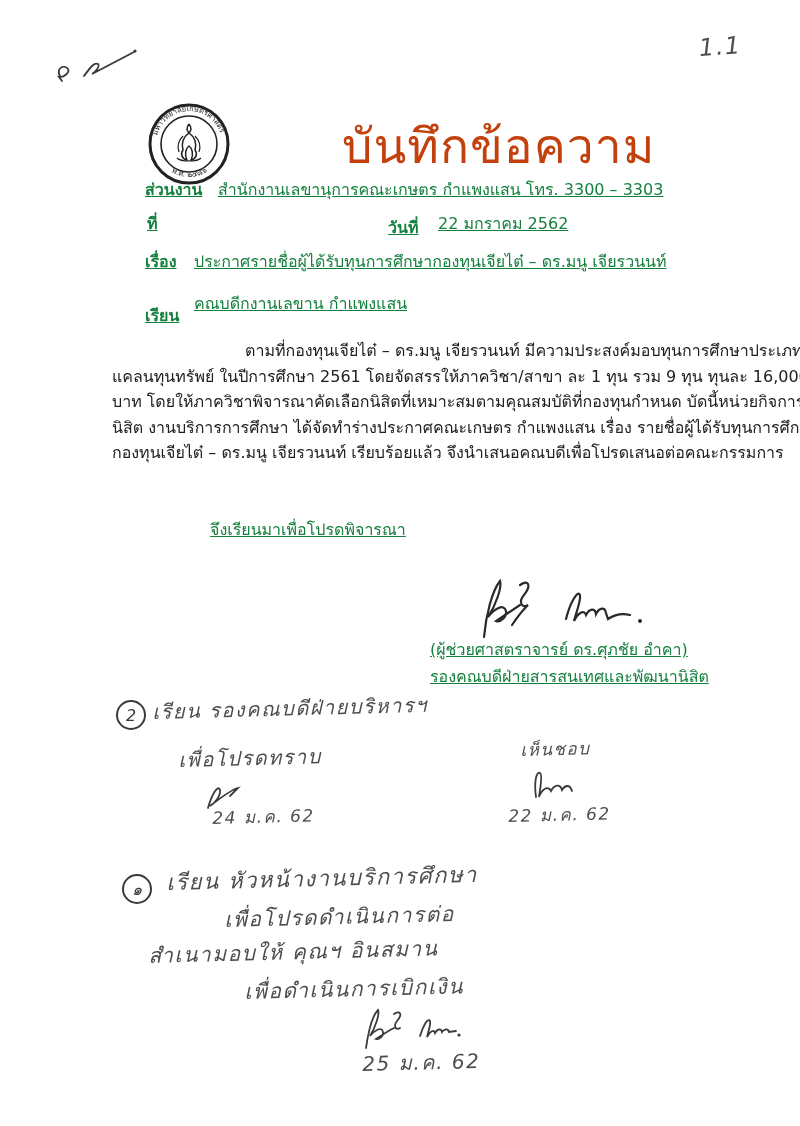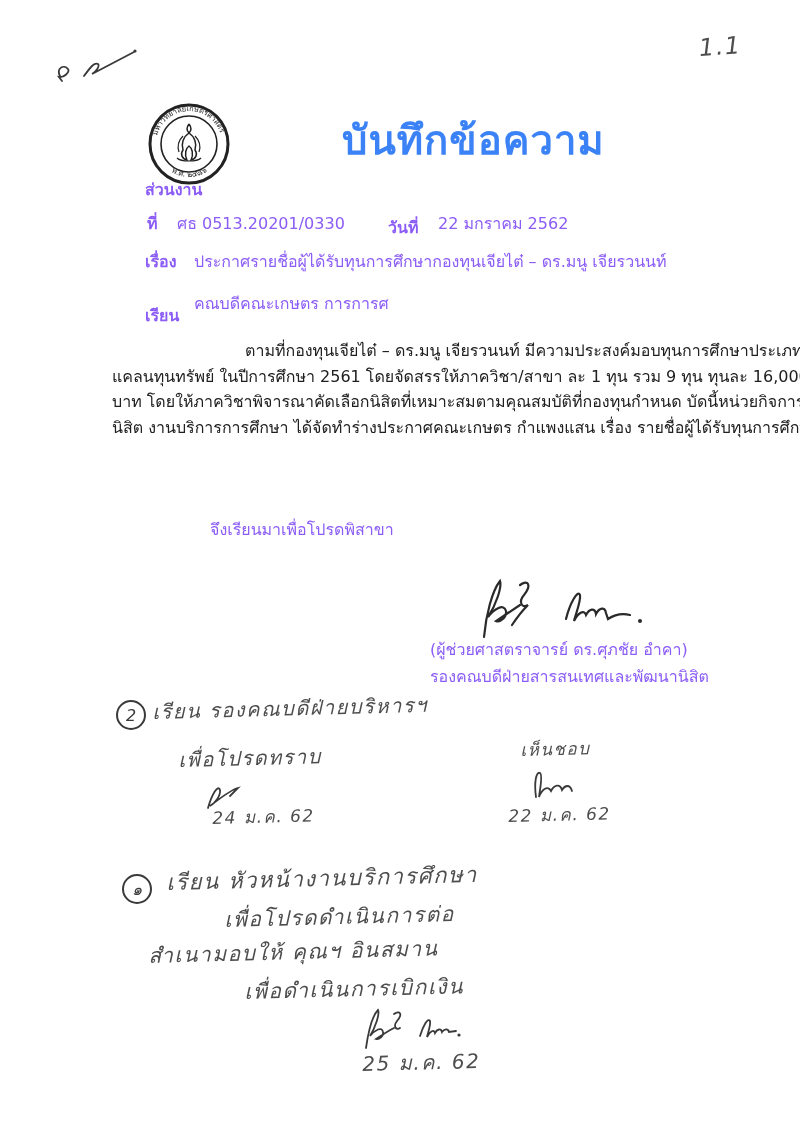--- a/index.html
+++ b/index.html
@@ -6,22 +6,22 @@
   .page{
     position:relative;width:800px;height:1126px;margin:0 auto;
     background:#ffffff;overflow:hidden;
     font-family:"DejaVu Sans","Liberation Sans",sans-serif;
     color:#1c1c1c;
   }
   .abs{position:absolute;}
   .nowrap{white-space:nowrap;}
   .b{font-weight:700;}
   
-  .print{font-size:16px;line-height:1.5;color:#8b5cf6;}
-  .title{font-size:40px;font-weight:700;letter-spacing:1px;color:#3b82f6;}
+  .print{font-size:16px;line-height:1.5;color:#15803d;text-decoration:underline;}
+  .title{font-size:48px;font-weight:400;letter-spacing:1px;color:#c2410c;}
   .body-line{white-space:nowrap;font-size:16px;line-height:25.5px;color:#202020;}
   
   .hand{
     font-style:italic;color:#3a3a3a;font-size:20px;line-height:1.2;
     letter-spacing:1.5px;white-space:nowrap;opacity:.9;
     transform:rotate(-1.5deg);transform-origin:left top;
   }
   .hand-sm{font-size:17px;}
   .circle-num{
     display:inline-flex;align-items:center;justify-content:center;
@@ -59,40 +59,41 @@
       <textPath href="#ringBot" startOffset="32%">พ.ศ. ๒๔๘๖</textPath>
     </text>
 
     <path class="seal-stroke" stroke-width="1.5" d="M42,22 C39,26 40,29 42,31 C44,29 45,26 42,22 M42,31 C36,35 34,42 36,48 C33,52 35,57 40,58 C37,52 39,46 42,44 C45,46 47,52 44,58 C49,57 51,52 48,48 C50,42 48,35 42,31"></path>
     <path class="seal-stroke" stroke-width="1.2" d="M30,56 C34,60 50,60 54,56 M32,50 C30,44 32,38 36,34 M52,50 C54,44 52,38 48,34"></path>
   </svg>
 
   <div class="abs title" style="left:342px;top:108px;">บันทึกข้อความ</div>
 
   <div class="abs print b nowrap" style="left:145px;top:178px;">ส่วนงาน</div>
+  <div class="abs print nowrap" style="left:218px;top:178px;">สำนักงานเลขานุการคณะเกษตร กำแพงแสน โทร. 3300 – 3303</div>
 
   <div class="abs print b nowrap" style="left:147px;top:212px;">ที่</div>
-  <div class="abs print nowrap" style="left:177px;top:212px;">ศธ 0513.20201/0330</div>
   <div class="abs print b nowrap" style="left:388px;top:216px;">วันที่</div>
   <div class="abs print nowrap" style="left:438px;top:212px;">22 มกราคม 2562</div>
 
   <div class="abs print b nowrap" style="left:145px;top:250px;">เรื่อง</div>
   <div class="abs print nowrap" style="left:194px;top:250px;">ประกาศรายชื่อผู้ได้รับทุนการศึกษากองทุนเจียไต๋ – ดร.มนู เจียรวนนท์</div>
 
   <div class="abs print b nowrap" style="left:145px;top:304px;">เรียน</div>
-  <div class="abs print nowrap" style="left:194px;top:292px;">คณบดีคณะเกษตร การการศ</div>
+  <div class="abs print nowrap" style="left:194px;top:292px;">คณบดีกงานเลขาน กำแพงแสน</div>
 
   <div class="abs" style="left:112px;top:338px;width:620px;">
     <div class="body-line" style="padding-left:133px;">ตามที่กองทุนเจียไต๋ – ดร.มนู เจียรวนนท์ มีความประสงค์มอบทุนการศึกษาประเภทขาด</div>
     <div class="body-line">แคลนทุนทรัพย์ ในปีการศึกษา 2561  โดยจัดสรรให้ภาควิชา/สาขา ละ 1 ทุน รวม  9  ทุน ทุนละ 16,000</div>
     <div class="body-line">บาท  โดยให้ภาควิชาพิจารณาคัดเลือกนิสิตที่เหมาะสมตามคุณสมบัติที่กองทุนกำหนด    บัดนี้หน่วยกิจการ</div>
     <div class="body-line">นิสิต งานบริการการศึกษา ได้จัดทำร่างประกาศคณะเกษตร กำแพงแสน เรื่อง รายชื่อผู้ได้รับทุนการศึกษา</div>
+    <div class="body-line">กองทุนเจียไต๋ – ดร.มนู  เจียรวนนท์   เรียบร้อยแล้ว จึงนำเสนอคณบดีเพื่อโปรดเสนอต่อคณะกรรมการ</div>
   </div>
 
-  <div class="abs print nowrap" style="left:210px;top:518px;">จึงเรียนมาเพื่อโปรดพิสาขา</div>
+  <div class="abs print nowrap" style="left:210px;top:518px;">จึงเรียนมาเพื่อโปรดพิจารณา</div>
 
   <svg class="abs" style="left:462px;top:575px;" width="195" height="66" viewBox="0 0 195 66">
     <path class="sig-stroke" d="M22,62 C24,40 30,16 38,6 C40,12 34,30 26,42 C32,34 42,28 44,36 C45,42 38,48 34,46 C40,42 52,34 58,30"></path>
     <path class="sig-stroke" d="M58,10 C66,4 70,10 62,20 C56,27 60,34 66,30 C60,36 54,44 50,50"></path>
     <path class="sig-stroke" d="M104,44 C108,28 116,14 118,20 C119,26 114,38 112,46 C116,38 122,34 124,40 C127,34 133,32 134,39 C137,33 143,31 144,38 L146,44 C152,40 160,38 168,40"></path>
     <circle cx="178" cy="46" r="2" fill="#2a2a2a"></circle>
   </svg>
 
   <div class="abs print nowrap" style="left:430px;top:638px;width:320px;text-align:left;">(ผู้ช่วยศาสตราจารย์ ดร.ศุภชัย  อำคา)</div>
   <div class="abs print nowrap" style="left:430px;top:665px;width:320px;text-align:left;">รองคณบดีฝ่ายสารสนเทศและพัฒนานิสิต</div>

